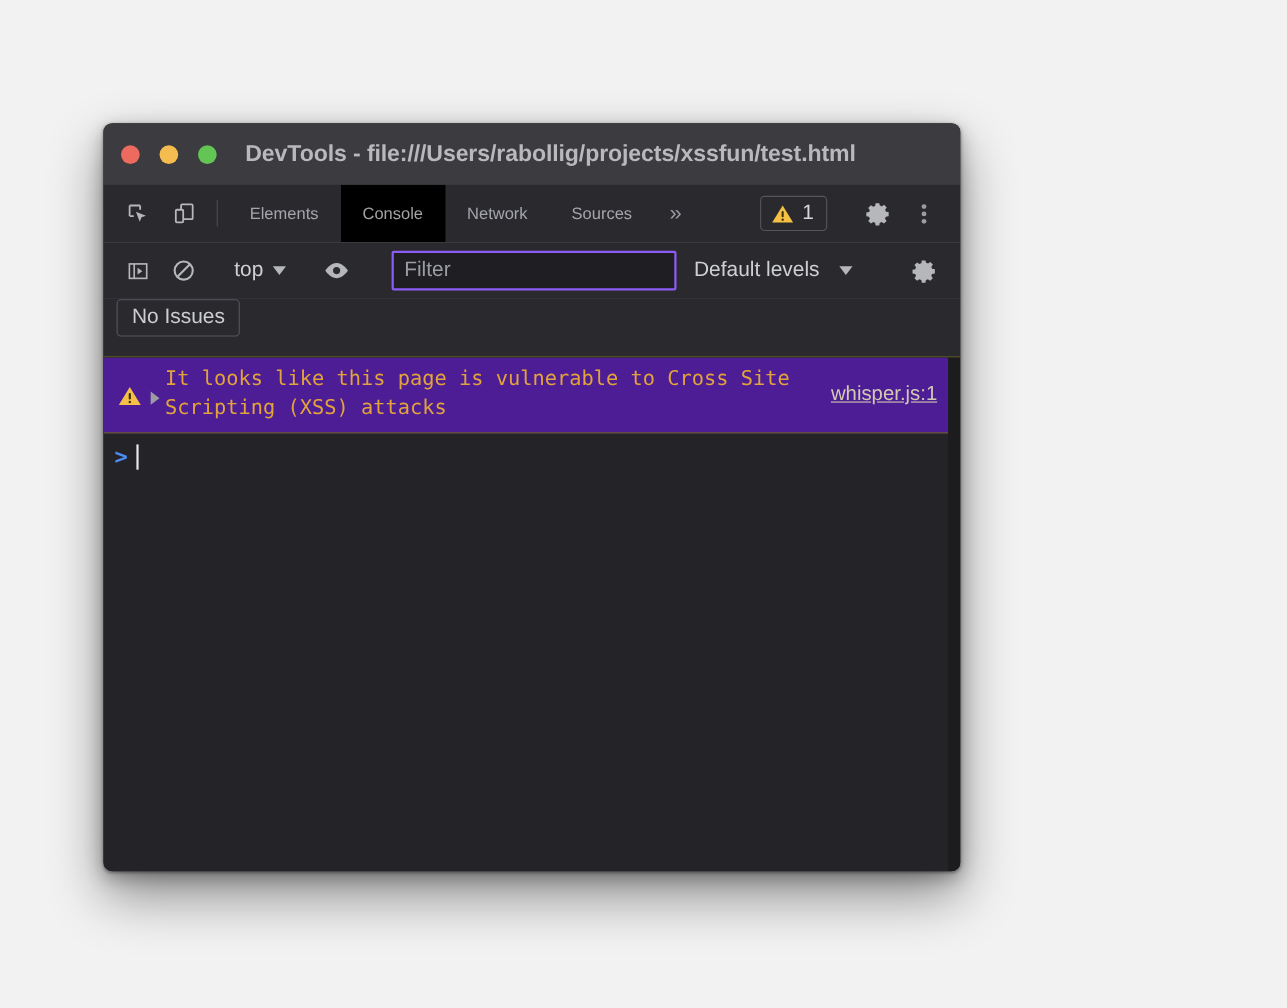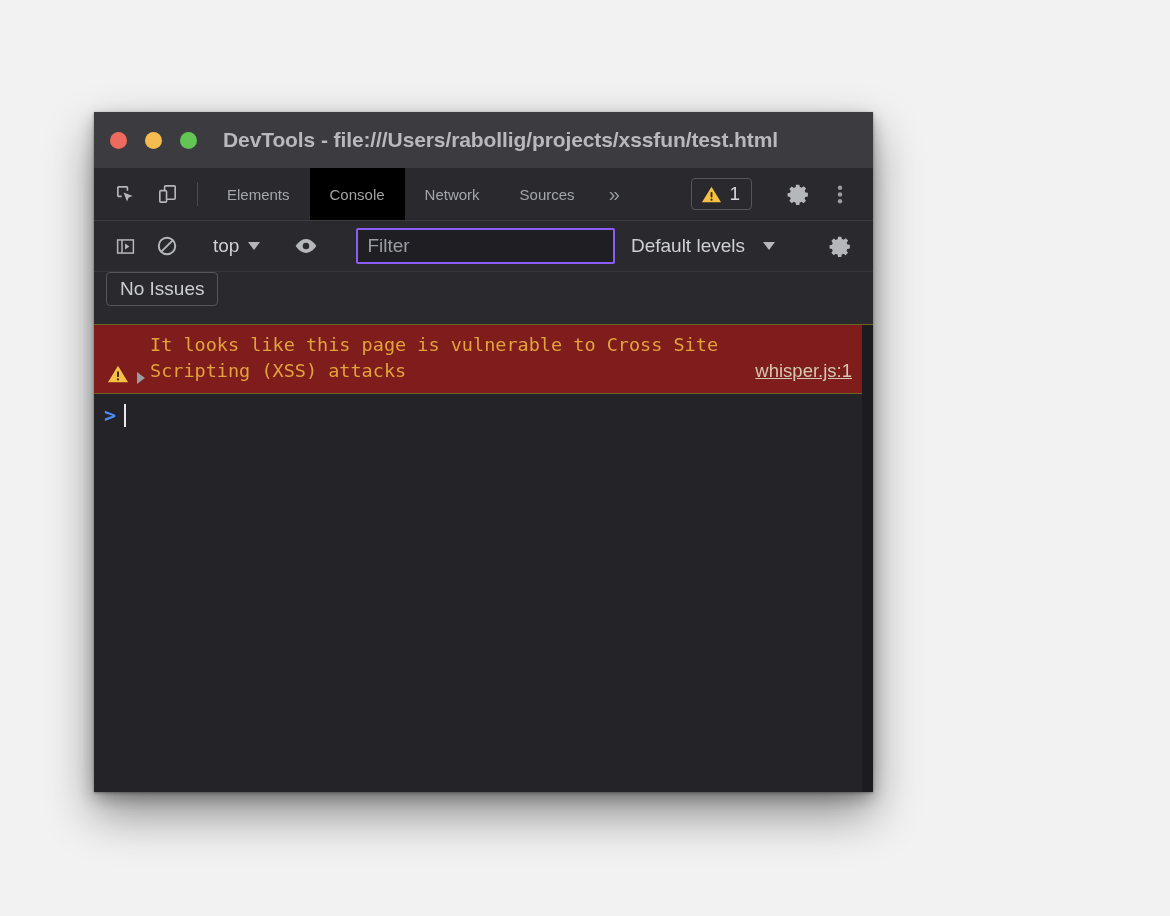--- a/index.html
+++ b/index.html
@@ -15,21 +15,21 @@
     position: relative;
   }
 
   
   #devtools-window {
     position: absolute;
     left: 94px;
     top: 112px;
     width: 779px;
     height: 680px;
-    border-radius: 1px;
+    border-radius: 8px;
     overflow: hidden;
     background: #242428;
     box-shadow: 0 22px 48px rgba(0,0,0,0.42),
                 0 6px 16px rgba(0,0,0,0.28),
                 0 1px 3px rgba(0,0,0,0.35);
     display: flex;
     flex-direction: column;
   }
 
   
@@ -209,24 +209,24 @@
   }
   #console-scrollbar {
     position: absolute;
     top: 0; right: 0; bottom: 0;
     width: 11px;
     background: #1c1c1f;
   }
 
   
   #warning-row {
-    background: #7f1d1d;
+    background: #4c1d95;
     border-bottom: 1px solid #6b6321;
     display: flex;
-    align-items: flex-end;
+    align-items: center;
     padding: 7px 10px 9px 9px;
     margin-right: 11px;
     position: relative;
   }
   #warning-row .warn-icon {
     flex: 0 0 auto;
     margin: 3px 6px 0 4px;
   }
   #warning-row .disclosure {
     flex: 0 0 auto;

